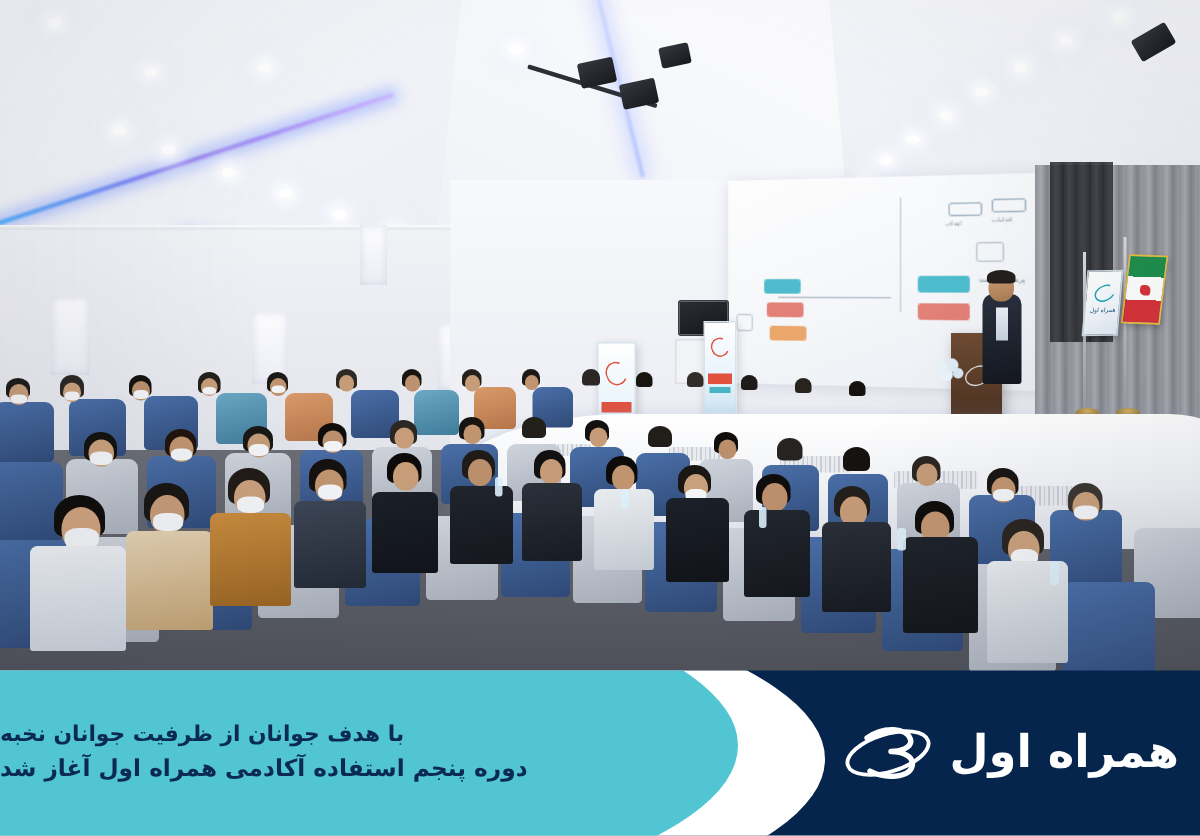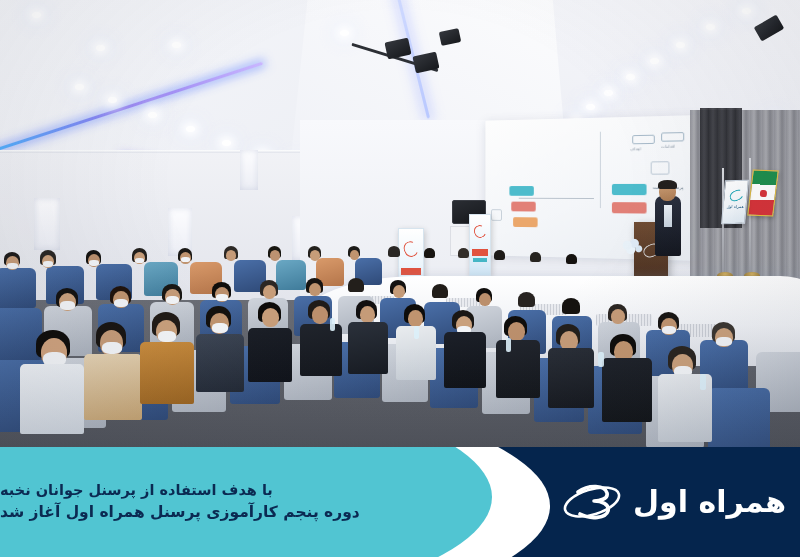--- a/index.html
+++ b/index.html
@@ -724,22 +724,22 @@
     <div style="position:absolute;left:700px;top:374px;width:6px;height:16px;background:rgba(220,240,250,.9);border-radius:2px;"></div>
 
     <div class="photo-vig"></div>
   </div>
 
   <div id="banner" style="--navy: #05254d; --teal: #51c5d2; background: rgb(5, 37, 77);">
     <div class="band-white"></div>
     <div class="band-teal" style="background: rgb(81, 197, 210);"></div>
 
     <div class="headline">
-      <div class="ln ln1" style="color: rgb(11, 42, 82);">با هدف استفاده از پرسنل جوانان نخبه</div>
-      <div class="ln ln2" style="color: rgb(11, 42, 82);">دوره پنجم کارآموزی پرسنل همراه اول آغاز شد</div>
+      <div class="ln ln1" style="color: rgb(11, 42, 82);">با هدف جوانان از ظرفیت جوانان نخبه</div>
+      <div class="ln ln2" style="color: rgb(11, 42, 82);">دوره پنجم استفاده آکادمی همراه اول آغاز شد</div>
     </div>
 
     <div class="brand">
       <span class="brand-word">همراه اول</span>
       <svg class="brand-mark" width="62" height="46" viewBox="0 0 62 46">
         <g fill="none" stroke="#ffffff" stroke-linecap="round">
           <ellipse cx="31" cy="23" rx="28" ry="12.5" transform="rotate(-17 31 23)" stroke-width="2.6"></ellipse>
           <path d="M17 13 C28 5, 44 6, 46 14 C47.5 20, 38 22, 33 22
                    C40 22, 49 25, 47 32 C45 39, 30 41, 19 35" stroke-width="3.6" stroke-linejoin="round"></path>
         </g>

